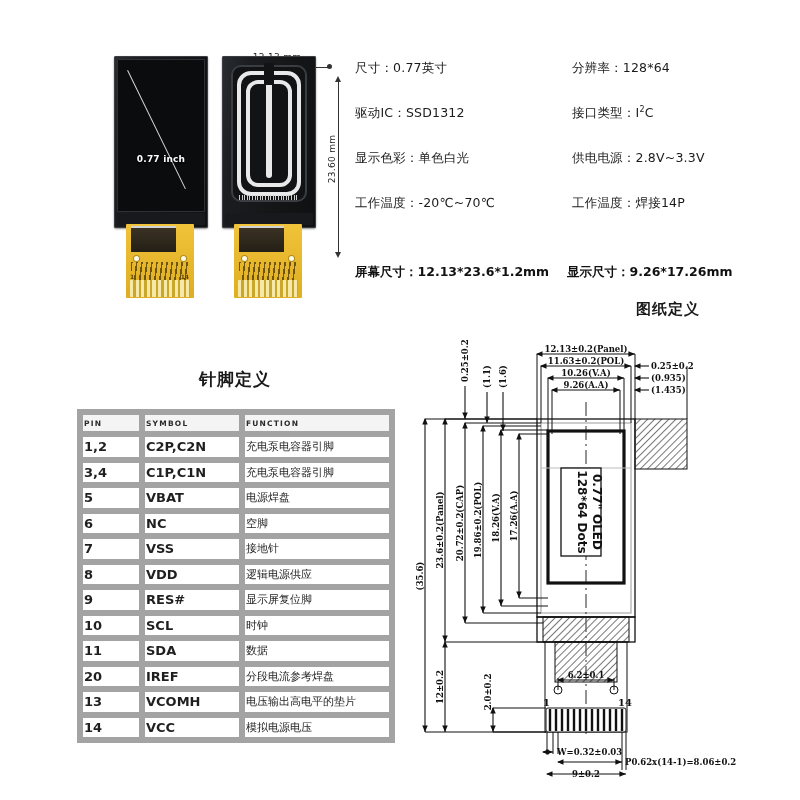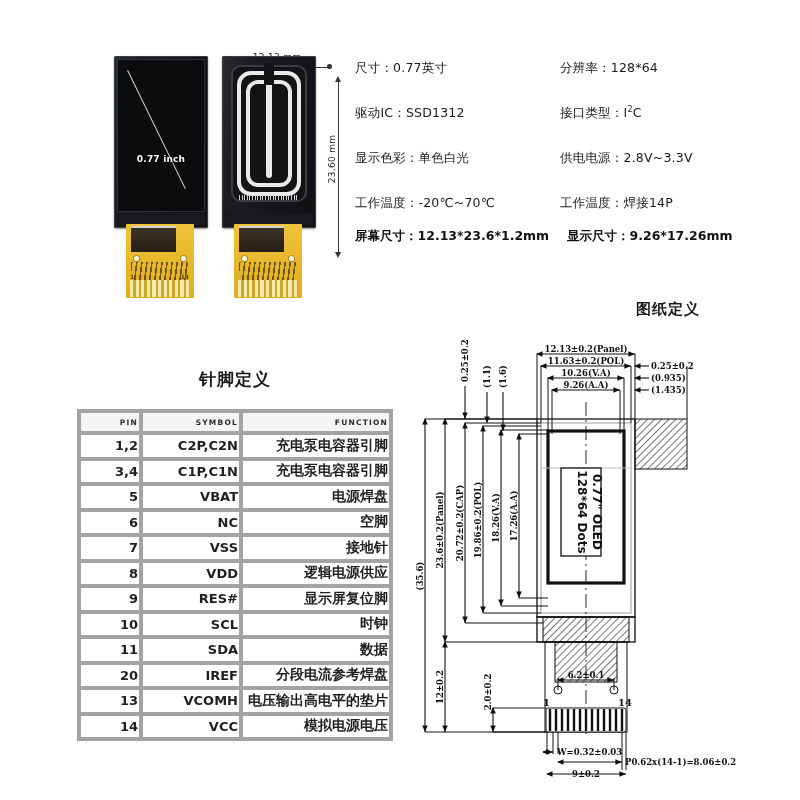--- a/index.html
+++ b/index.html
@@ -124,55 +124,55 @@
     background:repeating-linear-gradient(90deg,#f6e9a8 0 3.2px, #c9a72c 3.2px 5.6px);
     border-radius:1px;
   }
   .fpc .pinnum {
     position:absolute; bottom:18px; font-size:6px; color:#5b4608; font-weight:700;
     font-family:"DejaVu Sans",sans-serif;
   }
 
   
   .specs { position:absolute; left:355px; top:60px; width:440px; }
-  .spec-row { display:flex; margin-bottom:28px; }
+  .spec-row { display:flex; margin-bottom:28px;gap:12px; }
   .spec-cell { font-size:12.5px; color:#1b1b1b; letter-spacing:.2px;
       font-family:"DejaVu Sans","Liberation Sans",sans-serif; }
   .spec-cell.left { width:205px; }
   .spec-band { position:absolute; left:355px; top:228px; width:445px; }
-  .spec-band .inner { display:flex; align-items:flex-start; }
+  .spec-band .inner { display:flex; align-items:flex-start;margin-top:36px; }
   .spec-band .c1 { width:212px; font-size:12.5px; font-weight:700; color:#111;
       font-family:"DejaVu Sans","Liberation Sans",sans-serif; }
   .spec-band .c2 { font-size:12.5px; font-weight:700; color:#111;
       font-family:"DejaVu Sans","Liberation Sans",sans-serif; }
   sup.sup { font-size:8px; vertical-align:super; }
 
   
   .pin-title {
     position:absolute; left:60px; top:368px; width:350px; text-align:center;
     font-size:17px; font-weight:700; color:#1a1a1a; letter-spacing:1px;
     font-family:"DejaVu Sans","Liberation Sans",sans-serif;
   }
   .pin-table {
     position:absolute; left:77px; top:409px; width:312px;
     border-collapse:collapse; table-layout:fixed;
     background:#fff;
   }
   .pin-table td, .pin-table th {
-    border:4px solid #a3a3a3;
-    text-align:right; vertical-align:middle;
+    border:6px solid #a3a3a3;
+    text-align:left; vertical-align:middle;
     font-family:"DejaVu Sans","Liberation Sans",sans-serif;
     color:#1f1f1f;
   }
   .pin-table thead th {
     background:#f4f4f4; font-size:7.5px; letter-spacing:1.2px;
     font-weight:700; height:22px; color:#2a2a2a;
   }
   .pin-table tbody td { font-size:13px; height:25.5px; font-weight:700; }
-  .pin-table tbody td.fn { font-weight:700; font-size:14px; }
+  .pin-table tbody td.fn { font-weight:400; font-size:11px; }
   .pin-table col.c-pin { width:62px; }
   .pin-table col.c-sym { width:100px; }
   .pin-table col.c-fn  { width:150px; }
 
   
   .dwg-title {
     position:absolute; left:470px; top:300px; width:230px; text-align:right;
     font-size:15px; font-weight:700; color:#1a1a1a; letter-spacing:1px;
     font-family:"DejaVu Sans","Liberation Sans",sans-serif;
   }

